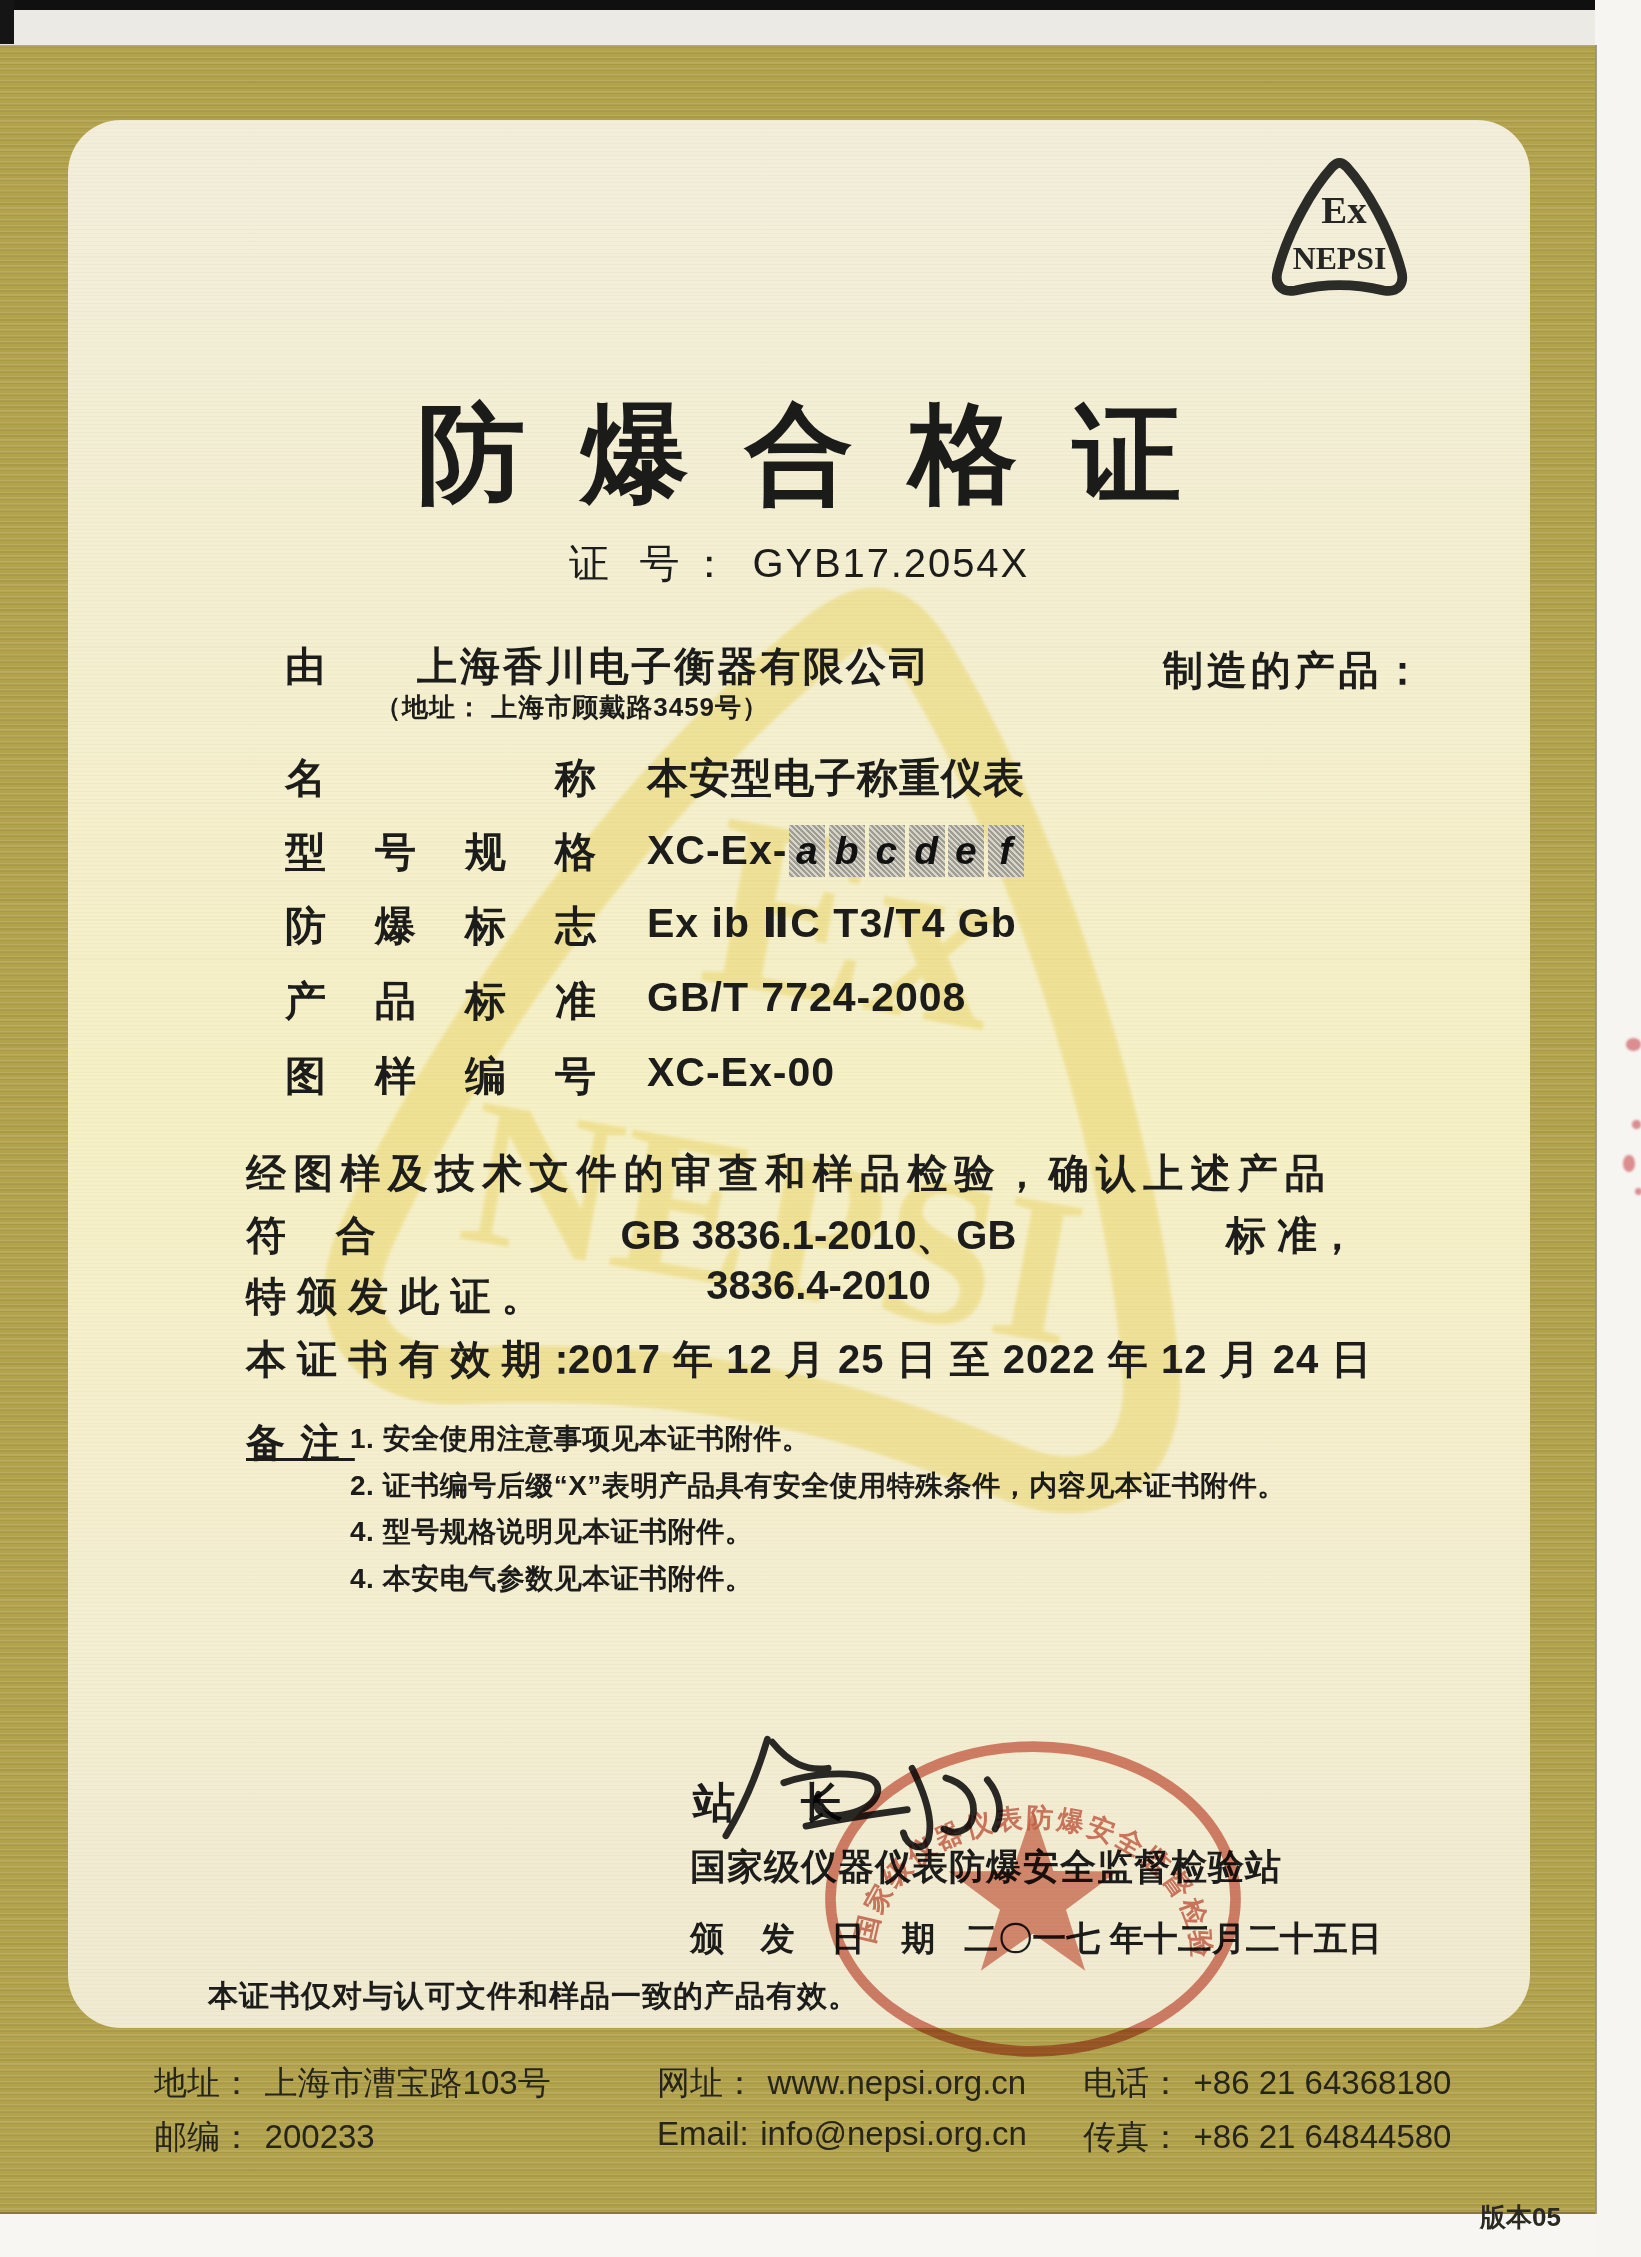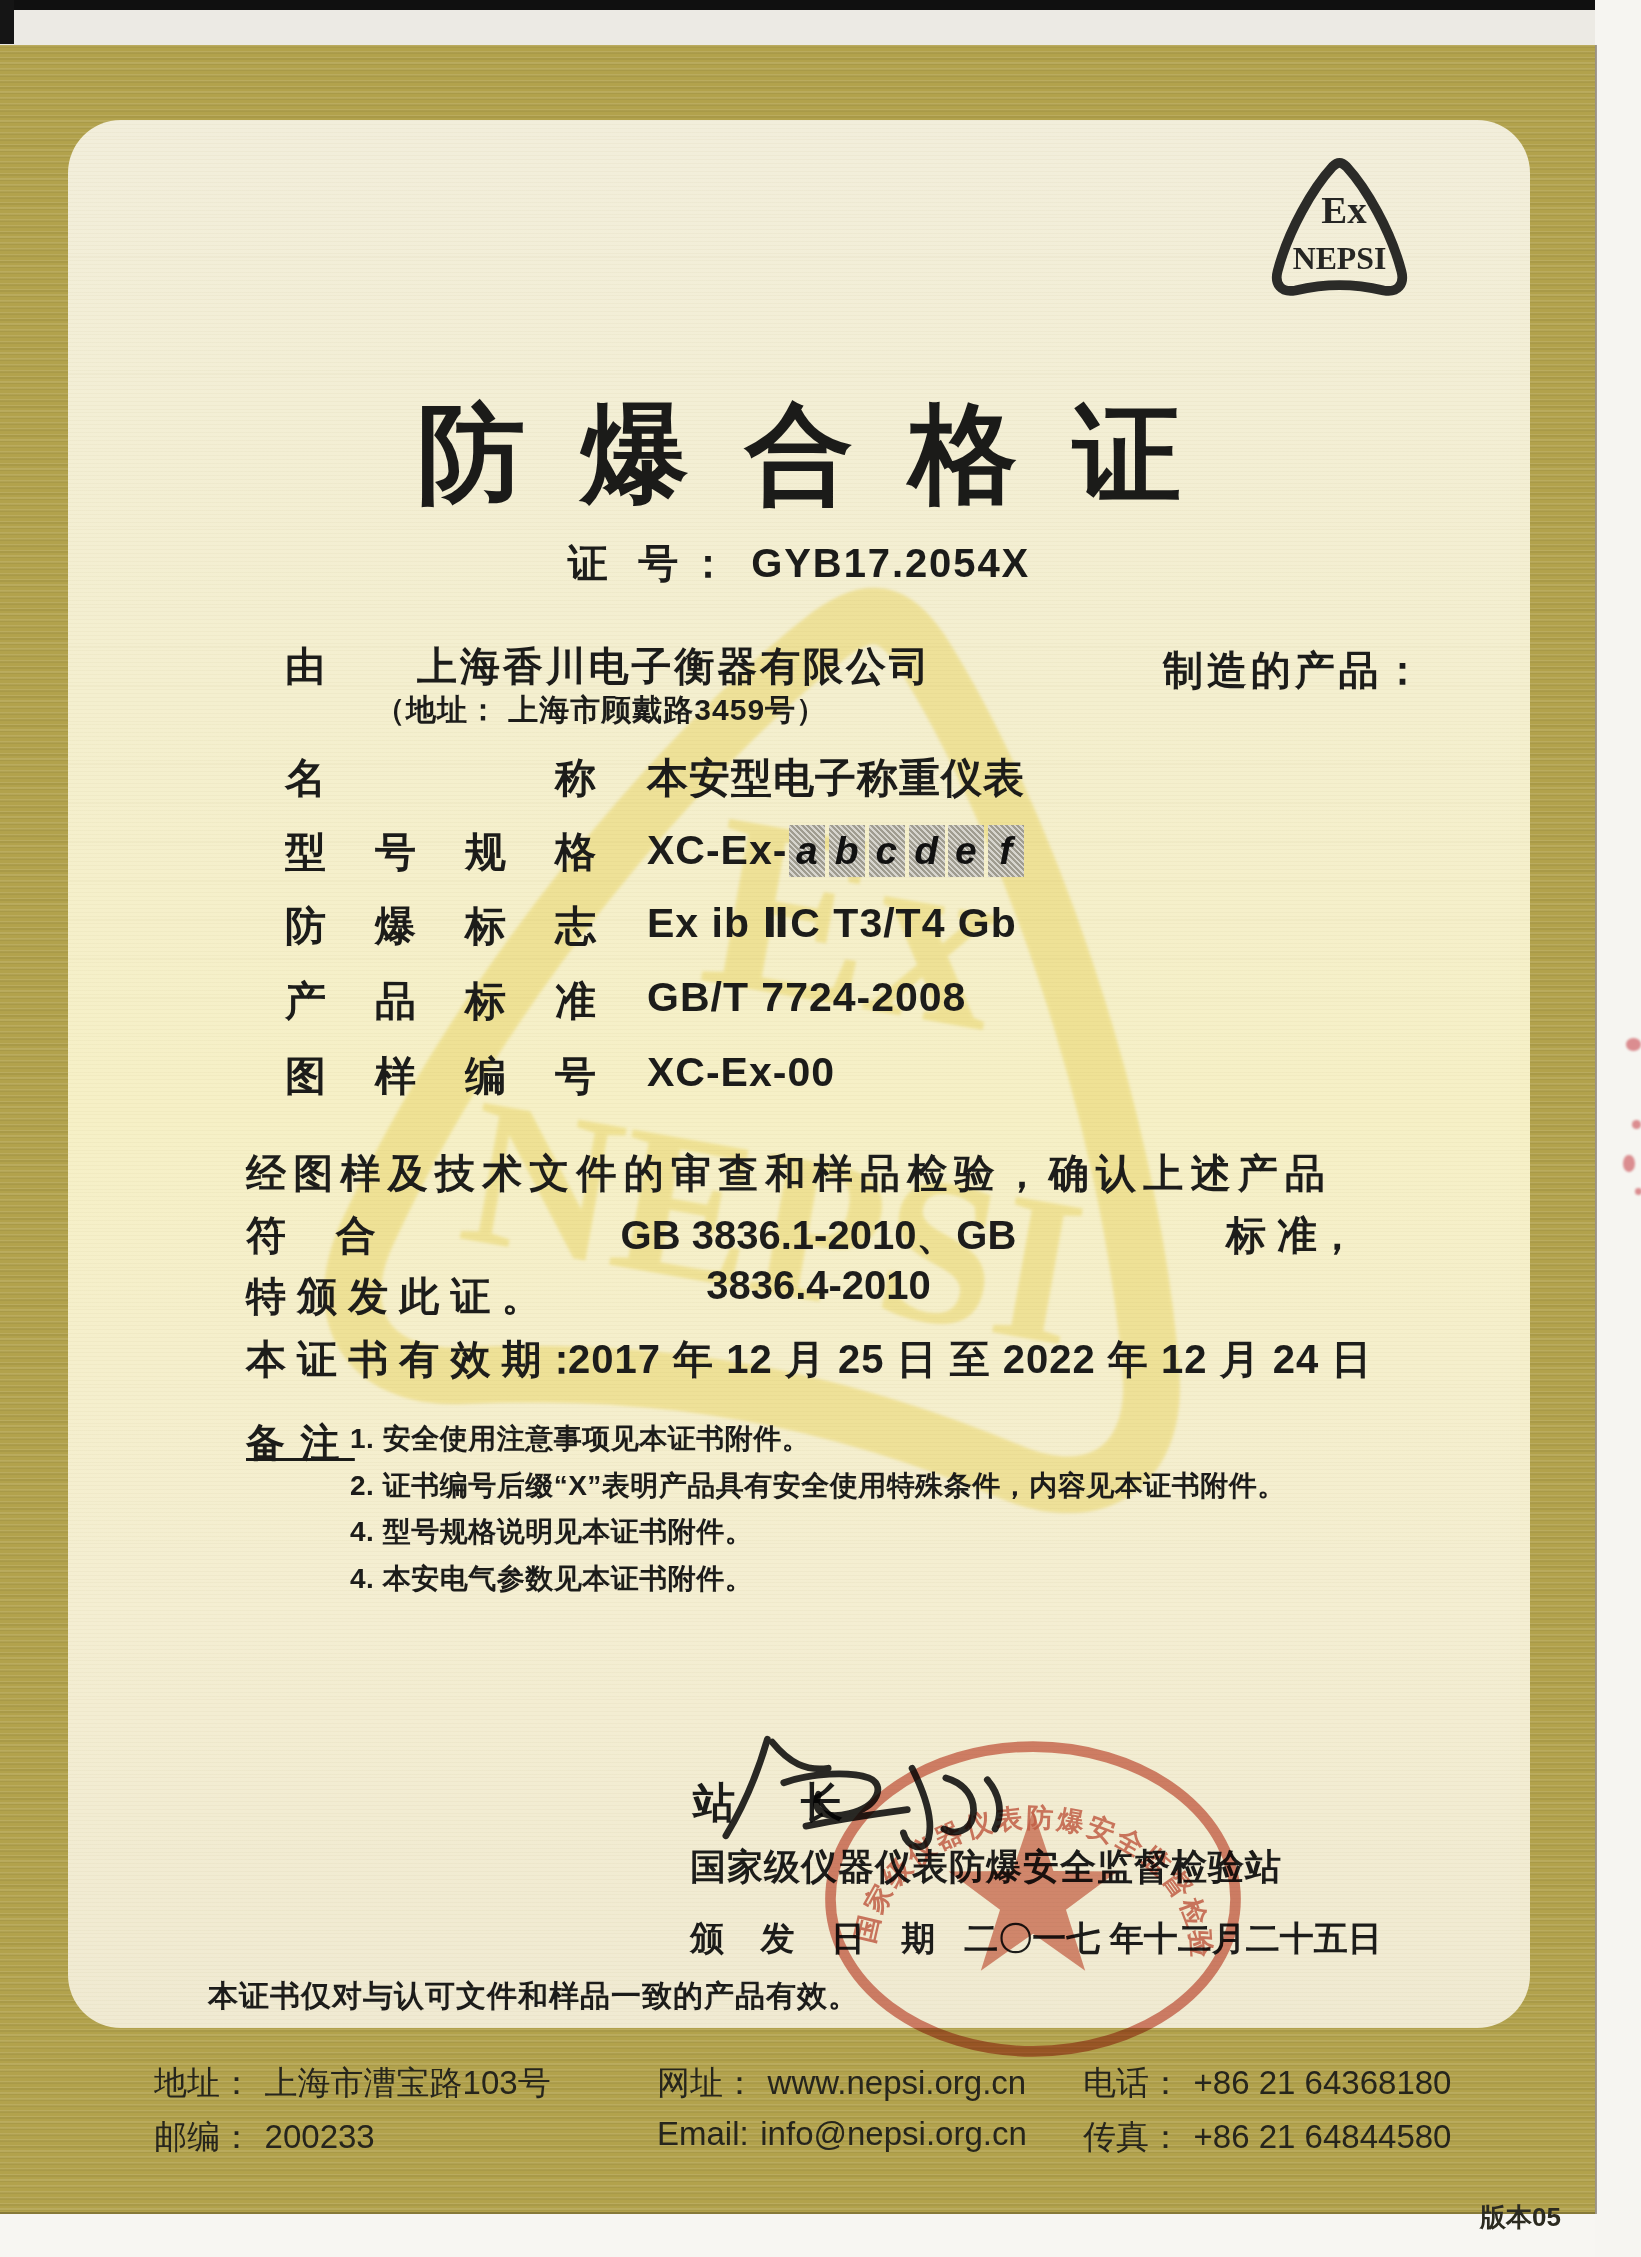--- a/index.html
+++ b/index.html
@@ -38,29 +38,29 @@
   }
 
   
   .logo{position:absolute;left:1260px;top:111px;width:159px;height:154px;}
   .title{
     position:absolute;left:68px;top:337px;width:1462px;text-align:center;
     font-size:108px;font-weight:700;letter-spacing:56px;text-indent:56px;color:#1b1b19;
   }
   .certno{
     position:absolute;left:68px;top:491px;width:1462px;text-align:center;
-    font-size:40px;font-weight:700;letter-spacing:1.9px;
+    font-size:40px;font-weight:400;letter-spacing:1.9px;
   }
   .certno .lbl{letter-spacing:9.7px;margin-right:13.5px;}
 
   .maker-row{position:absolute;left:0;top:594px;width:1595px;font-size:40px;font-weight:700;}
   .by-label{position:absolute;left:285px;top:0;}
   .company{position:absolute;left:417px;top:0;letter-spacing:2.9px;}
   .made-products{position:absolute;left:1163px;top:3.9px;letter-spacing:3.9px;}
-  .company-address{position:absolute;left:375px;top:645px;font-size:30px;font-weight:700;letter-spacing:1px;}
+  .company-address{position:absolute;left:375px;top:645px;font-size:26px;font-weight:700;letter-spacing:1px;}
 
   .frow{position:absolute;left:285px;font-size:41px;font-weight:700;}
   .flabel{display:inline-block;width:311px;text-align:justify;text-align-last:justify;vertical-align:top;}
   .fvalue{position:absolute;left:362px;top:0;white-space:nowrap;letter-spacing:1px;}
   .masked{
     display:inline-block;min-width:36px;margin:0 1.9px;text-align:center;
     font-style:italic;font-weight:700;font-size:39px;line-height:52px;
     color:#111;
     background-color:#b7b3a6;
     background-image:repeating-linear-gradient(45deg, rgba(255,255,255,.45) 0 1.9px, rgba(90,90,80,.25) 1.9px 3.9px);

